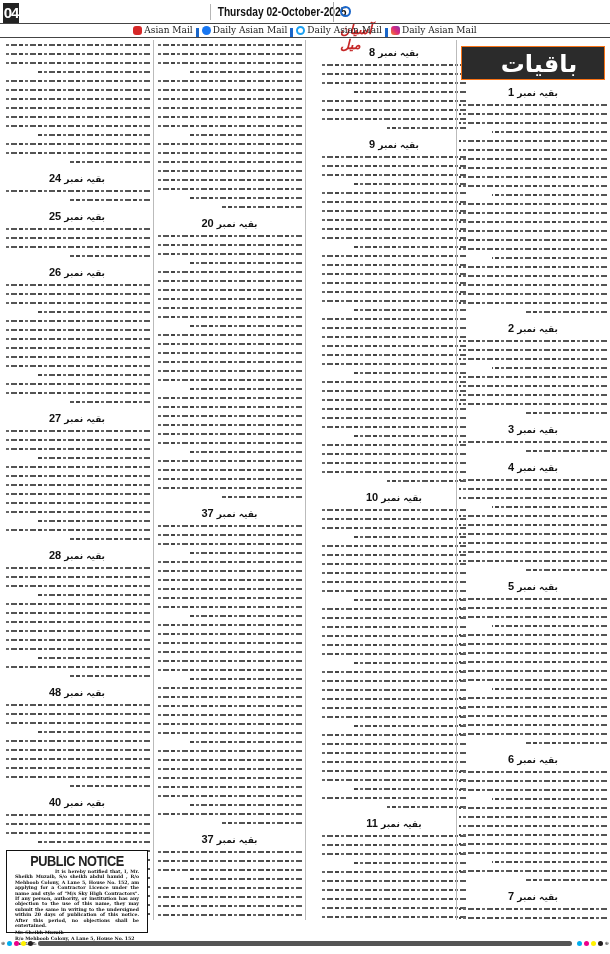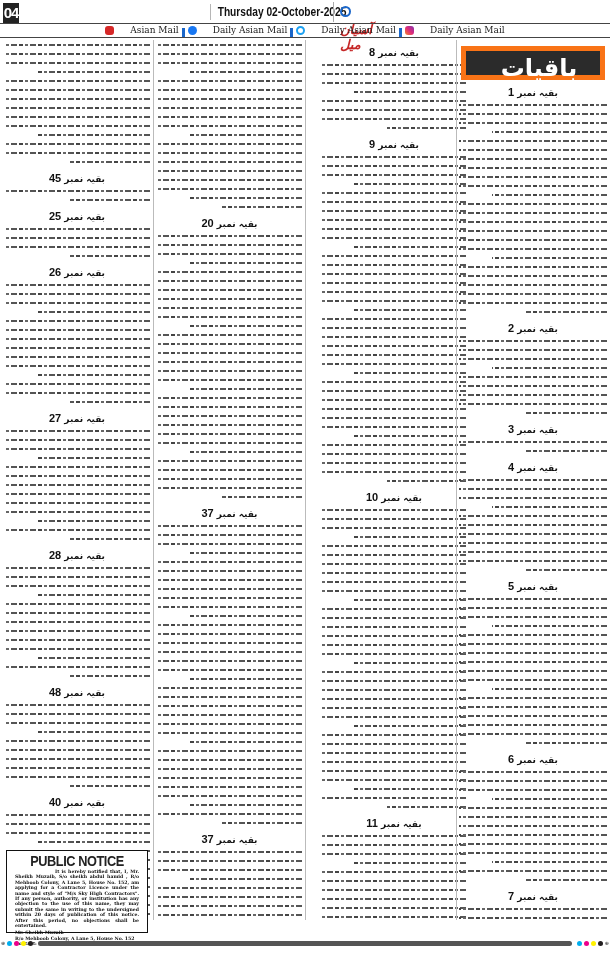--- a/index.html
+++ b/index.html
@@ -9,42 +9,42 @@
   
   .page-no { position: absolute; left: 3px; top: 3px; width: 16px; height: 20px; background: #222; color: #fff;
     font: bold 15px "Liberation Sans", sans-serif; text-align: center; line-height: 20px; letter-spacing: -1px; }
   .hdr-date { position: absolute; left: 210px; top: 4px; height: 16px; padding-left: 8px; border-left: 1px solid #aaa;
     font: bold 12px "Liberation Sans", sans-serif; line-height: 16px; color: #111; transform: scaleX(0.85); transform-origin: left; }
   .hdr-logo { position: absolute; left: 333px; top: 2px; width: 60px; height: 20px; border-left: 1px solid #aaa; padding-left: 6px; }
   .hdr-logo .mark { display: inline-block; width: 11px; height: 11px; border-radius: 50%; border: 2px solid #1a66c9; margin-top: 4px; vertical-align: top; }
   .hdr-logo .word { display: inline-block; font: italic bold 13px "DejaVu Serif", serif; color: #c62828; vertical-align: top; margin-top: 1px; }
   .hdr-rule1 { position: absolute; left: 0; right: 0; top: 23px; border-top: 1px solid #444; }
   .social { position: absolute; left: 0; right: 0; top: 25px; text-align: center; font: 9px "DejaVu Serif", serif; color: #222; white-space: nowrap; }
-  .social .item { display: inline-flex; align-items: center; gap: 16px; }
+  .social .item { display: inline-flex; align-items: center; gap: 2px; }
   .social .sep { display: inline-block; width: 3px; height: 9px; background: #1a66c9; margin: 0 3px; vertical-align: middle; }
   .ico { display: inline-block; width: 9px; height: 9px; border-radius: 50%; }
   .ico.yt { background: #d62828; border-radius: 3px; }
   .ico.fb { background: #1877f2; }
   .ico.tw { background: #fff; border: 2px solid #1da1f2; }
   .ico.ig { background: linear-gradient(45deg,#f58529,#dd2a7b,#8134af); border-radius: 3px; }
   .hdr-rule2 { position: absolute; left: 0; right: 0; top: 37px; border-top: 1px solid #444; }
 
   
   .col { position: absolute; top: 40px; height: 880px; overflow: hidden; direction: rtl; }
   .col .p { font-size: 6px; line-height: 9px; color: #333; text-align: justify; }
   .col .p .ln { display: block; height: 9px; overflow: hidden; white-space: nowrap; }
   .col .ln::before { content: ""; display: inline-block; height: 2px; width: 100%; background:
     repeating-linear-gradient(270deg, #555 0 6px, transparent 6px 8px, #666 8px 11px, transparent 11px 13px, #444 13px 17px, transparent 17px 19px); vertical-align: middle; }
   .col .ln.short::before { width: 55%; }
   .col .ln.mid::before { width: 78%; }
   .sub { text-align: center; font: bold 9px "DejaVu Sans", sans-serif; color: #111; margin: 6px 0 2px; }
   .sub .num { font: bold 11px "Liberation Sans", sans-serif; }
   .vrule { position: absolute; top: 40px; height: 880px; border-left: 1px solid #bbb; }
 
-  .baqiyat { background: #2b2b2b; color: #fff; text-align: center; font: bold 24px "DejaVu Sans", sans-serif; height: 34px; line-height: 34px; margin: 6px 2px 4px; border: 5px solid #f97316; padding-left: 12px; }
+  .baqiyat { background: #2b2b2b; color: #fff; text-align: center; font: bold 24px "DejaVu Sans", sans-serif; height: 34px; line-height: 34px; margin: 6px 2px 4px; border: 1px solid #f97316; padding-left: 12px; }
 
   
   .notice { position: absolute; left: 6px; top: 850px; width: 142px; height: 83px; border: 1.5px solid #111; background: #fff; padding: 2px 8px; direction: ltr; }
   .notice h2 { font: bold 15px "Liberation Sans", sans-serif; text-align: center; letter-spacing: -0.5px; transform: scaleX(0.85); line-height: 16px; }
   .notice .body { font: bold 4.6px "DejaVu Serif", serif; line-height: 5.4px; text-align: justify; text-indent: 40px; color: #111; }
   .notice .sign { font: bold 4.6px "DejaVu Serif", serif; line-height: 5.4px; margin-top: 2px; color: #111; }
 
   
   .colorbar { position: absolute; left: 0; right: 0; top: 937px; height: 12px; display: flex; align-items: center; }
   .dot { width: 5px; height: 5px; border-radius: 50%; margin: 0 1px; }
@@ -88,21 +88,21 @@
       <span class="ln"></span>
       <span class="ln"></span>
       <span class="ln"></span>
       <span class="ln"></span>
       <span class="ln"></span>
       <span class="ln mid"></span>
       <span class="ln"></span>
       <span class="ln"></span>
       <span class="ln short"></span>
     </div>
-    <div class="sub"><span>بقیہ نمبر </span><span class="num">45</span></div>
+    <div class="sub"><span>بقیہ نمبر </span><span class="num">24</span></div>
     <div class="p">
       <span class="ln"></span>
       <span class="ln short"></span>
     </div>
     <div class="sub"><span>بقیہ نمبر </span><span class="num">25</span></div>
     <div class="p">
       <span class="ln"></span>
       <span class="ln"></span>
       <span class="ln"></span>
       <span class="ln short"></span>

